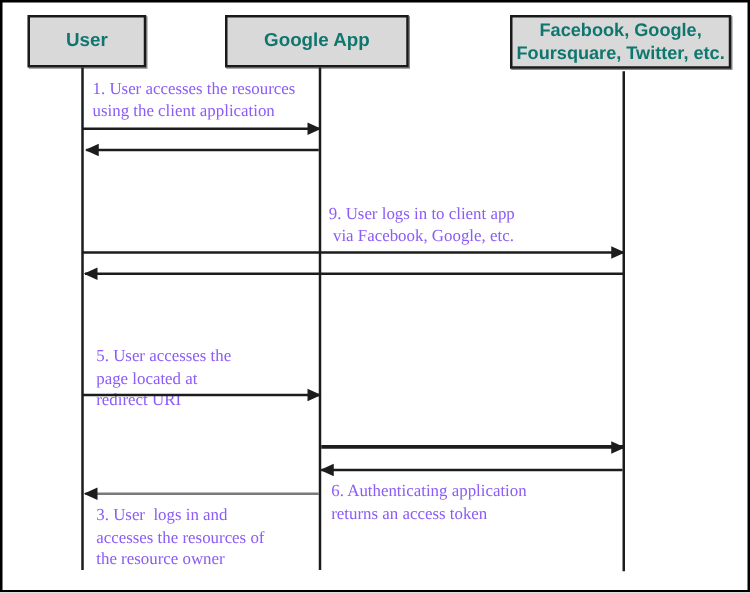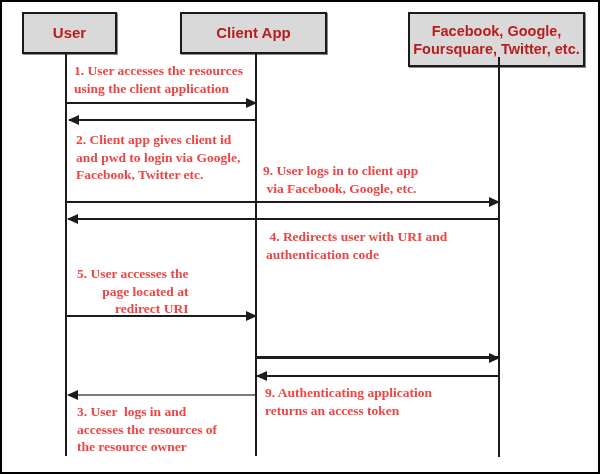--- a/index.html
+++ b/index.html
@@ -26,21 +26,21 @@
     align-items: center;
     justify-content: center;
     text-align: center;
     box-sizing: border-box;
   }
   .actor .lbl {
     font-family: "Liberation Sans", sans-serif;
     font-weight: bold;
     font-size: 15px;
     line-height: 18px;
-    color: #b91c1c;
+    color: #0f766e;
     white-space: pre-line;
   }
   .actor.wide .lbl { font-size: 14.5px; }
   .lifeline {
     position: absolute;
     width: 2px;
     background: #1c1c1c;
   }
   .arrow {
     position: absolute;
@@ -55,75 +55,70 @@
     top: 50%;
     transform: translateY(-50%);
     width: 0; height: 0;
     border-top: 5px solid transparent;
     border-bottom: 5px solid transparent;
   }
   .arrow.right::after { right: -1px; border-left: 11px solid #1c1c1c; }
   .arrow.left::after  { left: -1px;  border-right: 11px solid #1c1c1c; }
   .msg-text {
     position: absolute;
-    font-weight: bold;
+    font-weight: normal;
     font-size: 13.5px;
     line-height: 17.5px;
-    color: #ef4444;
+    color: #8b5cf6;
     white-space: pre;
   }
 </style>
 </head>
 <body>
 
 <div class="canvas">
 
   <div class="frame"></div>
 
   <div class="actor" style="left:22px; top:12px; width:95px; height:42px;">
     <span class="lbl">User</span>
   </div>
   <div class="actor" style="left:180px; top:12px; width:147px; height:42px;">
-    <span class="lbl">Client App</span>
+    <span class="lbl">Google App</span>
   </div>
-  <div class="actor wide" style="left:408px; top:12px; width:177px; height:55px;">
+  <div class="actor wide" style="left:408px; top:12px; width:177px; height:43px;">
     <span class="lbl">Facebook, Google,
 Foursquare, Twitter, etc.</span>
   </div>
 
   <div class="lifeline" style="left:65px; top:54px; height:402px;"></div>
   <div class="lifeline" style="left:255px; top:54px; height:402px;"></div>
   <div class="lifeline" style="left:498px; top:57px; height:400px;"></div>
 
   <div class="msg-text" style="left:74px; top:62px;">1. User accesses the resources
 using the client application</div>
   <div class="arrow right" style="left:66px; top:102px; width:190px;"></div>
 
   <div class="arrow left" style="left:69px; top:119px; width:186px;"></div>
-  <div class="msg-text" style="left:76px; top:131px;">2. Client app gives client id
-and pwd to login via Google,
-Facebook, Twitter etc.</div>
 
   <div class="msg-text" style="left:263px; top:162px;">9. User logs in to client app
  via Facebook, Google, etc.</div>
   <div class="arrow right" style="left:66px; top:201px; width:433px;"></div>
 
   <div class="arrow left" style="left:68px; top:218px; width:431px;"></div>
-  <div class="msg-text" style="left:266px; top:228px;"> 4. Redirects user with URI and
-authentication code</div>
 
-  <div class="msg-text" style="left:77px; top:265px;text-align:right;">5. User accesses the
+  <div class="msg-text" style="left:77px; top:276px;">5. User accesses the
 page located at
 redirect URI</div>
   <div class="arrow right" style="left:66px; top:315px; width:190px;"></div>
 
   <div class="arrow right thick" style="left:257px; top:356px; width:242px;"></div>
 
   <div class="arrow left" style="left:257px; top:375px; width:241px;"></div>
-  <div class="msg-text" style="left:265px; top:384px;">9. Authenticating application
+  <div class="msg-text" style="left:265px; top:384px;">6. Authenticating application
 returns an access token</div>
 
   <div class="arrow left muted" style="left:68px; top:394px; width:187px;"></div>
   <div class="msg-text" style="left:77px; top:403px;">3. User  logs in and
 accesses the resources of
 the resource owner</div>
 
 </div>
 
 </body></html>

